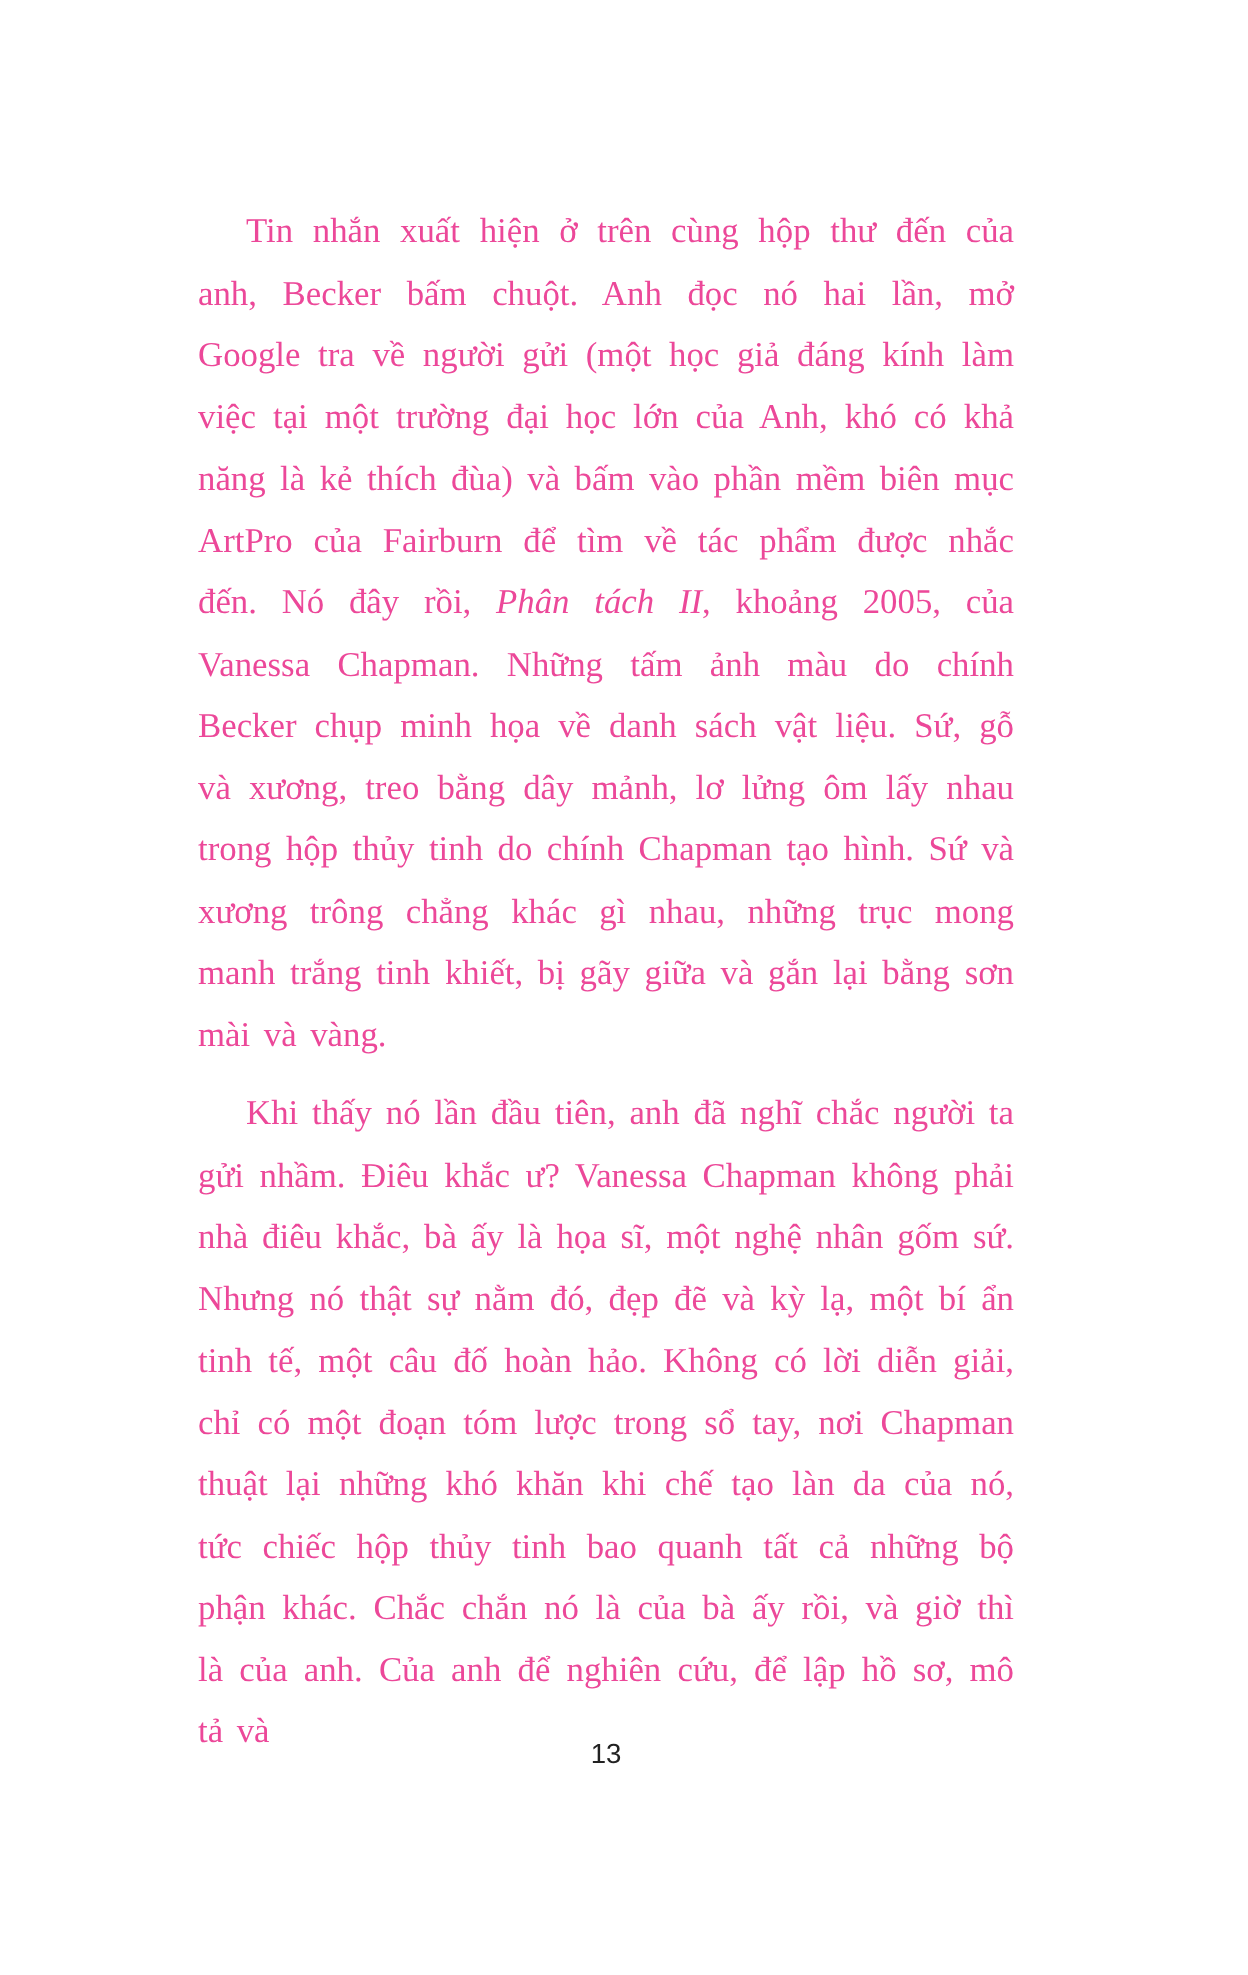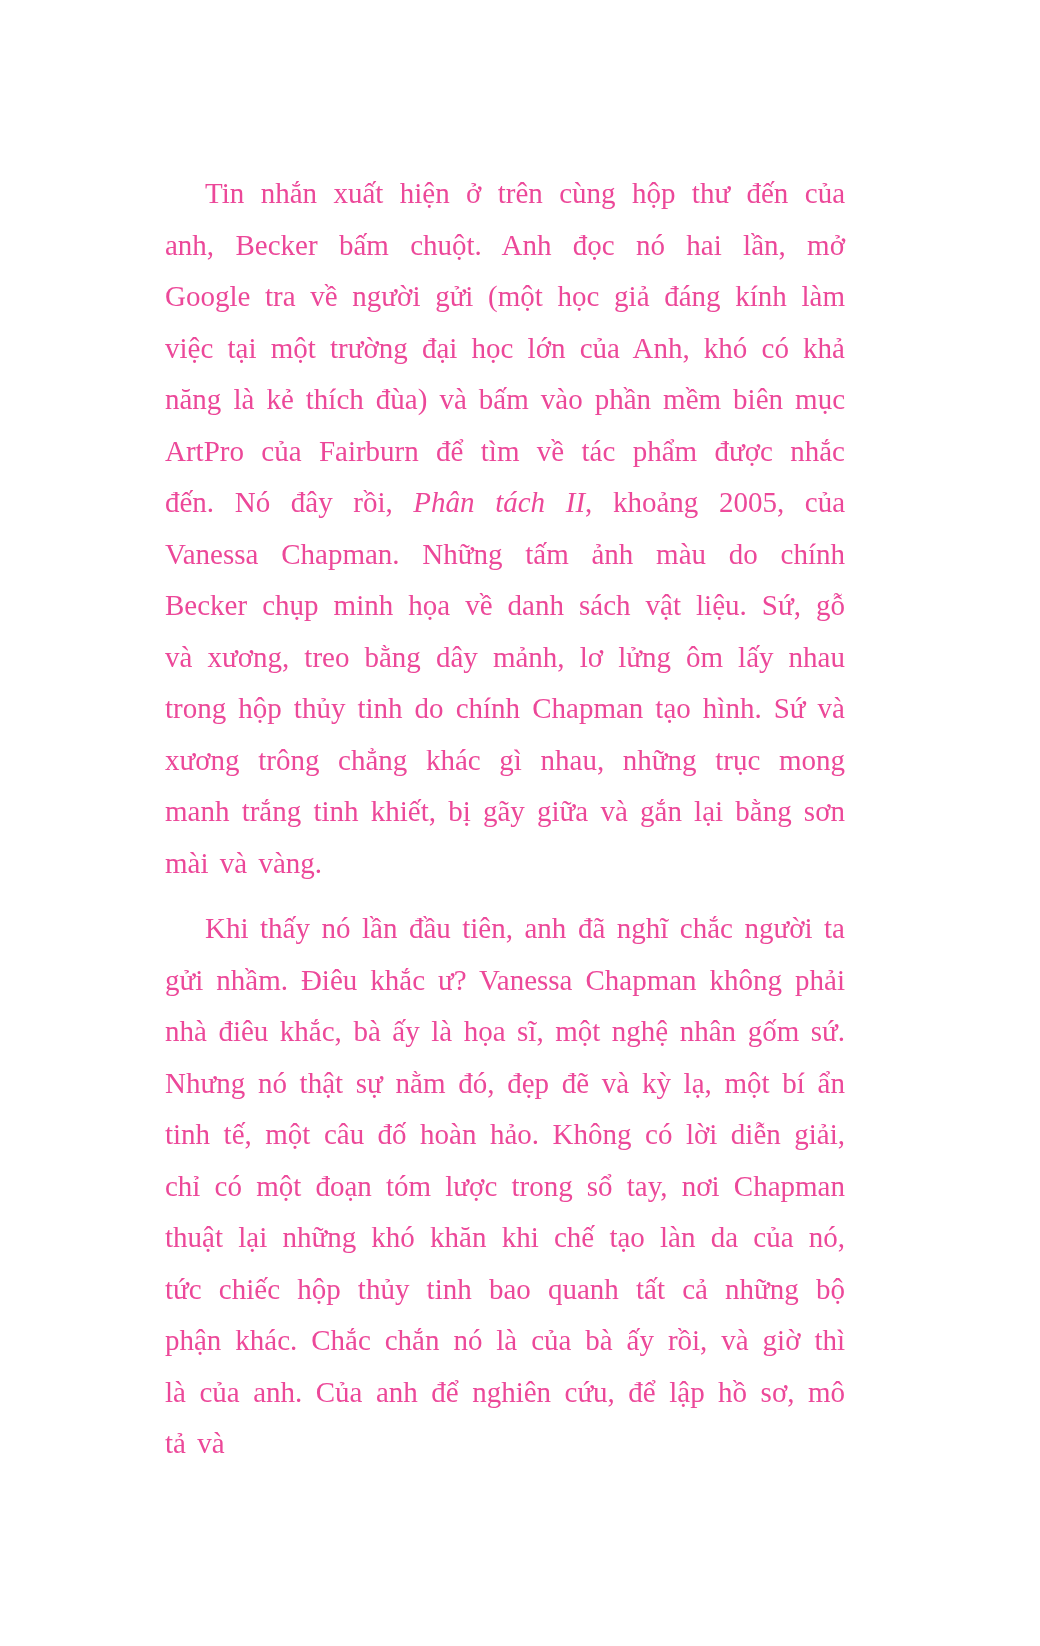--- a/index.html
+++ b/index.html
@@ -65,14 +65,17 @@
 
 <div class="page">
 
 
   <main class="text-block">
     <p class="para"><span>Tin nhắn xuất hiện ở trên cùng hộp thư đến của anh, Becker bấm chuột. Anh đọc nó hai lần, mở Google tra về người gửi (một học giả đáng kính làm việc tại một trường đại học lớn của Anh, khó có khả năng là kẻ thích đùa) và bấm vào phần mềm biên mục ArtPro của Fairburn để tìm về tác phẩm được nhắc đến. Nó đây rồi, </span><em>Phân tách II</em><span>, khoảng 2005, của Vanessa Chapman. Những tấm ảnh màu do chính Becker chụp minh họa về danh sách vật liệu. Sứ, gỗ và xương, treo bằng dây mảnh, lơ lửng ôm lấy nhau trong hộp thủy tinh do chính Chapman tạo hình. Sứ và xương trông chẳng khác gì nhau, những trục mong manh trắng tinh khiết, bị gãy giữa và gắn lại bằng sơn mài và vàng.</span></p>
 
     <p class="para"><span>Khi thấy nó lần đầu tiên, anh đã nghĩ chắc người ta gửi nhầm. Điêu khắc ư? Vanessa Chapman không phải nhà điêu khắc, bà ấy là họa sĩ, một nghệ nhân gốm sứ. Nhưng nó thật sự nằm đó, đẹp đẽ và kỳ lạ, một bí ẩn tinh tế, một câu đố hoàn hảo. Không có lời diễn giải, chỉ có một đoạn tóm lược trong sổ tay, nơi Chapman thuật lại những khó khăn khi chế tạo làn da của nó, tức chiếc hộp thủy tinh bao quanh tất cả những bộ phận khác. Chắc chắn nó là của bà ấy rồi, và giờ thì là của anh. Của anh để nghiên cứu, để lập hồ sơ, mô tả và</span></p>
   </main>
 
+  <footer class="page-footer">
+    <span>13</span>
+  </footer>
 
 </div>
 
 </body></html>

